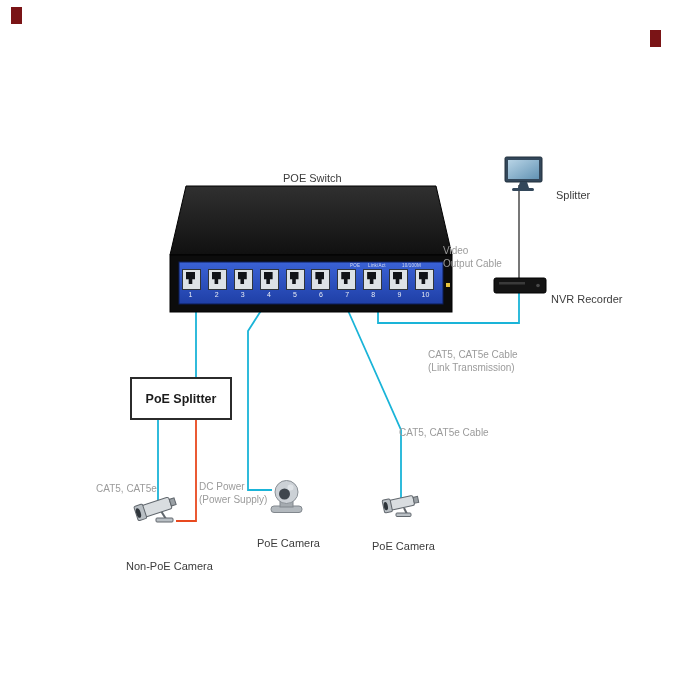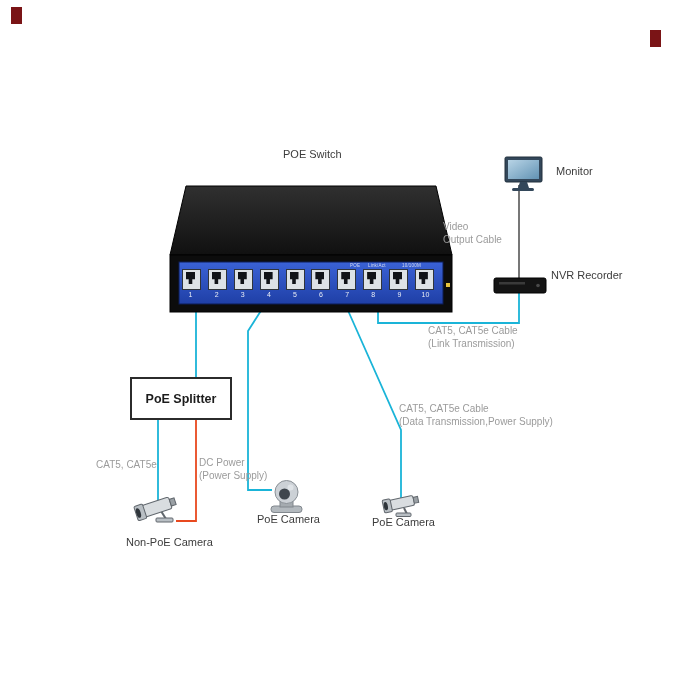--- a/index.html
+++ b/index.html
@@ -1,19 +1,19 @@
 <!DOCTYPE html>
 <html><head>
 <meta charset="utf-8">
 <style>
   html,body{margin:0;padding:0;background:#fff;}
   body{font-family:"Liberation Sans",sans-serif;}
   #canvas{position:relative;width:680px;height:680px;background:#ffffff;overflow:hidden;}
   .corner{position:absolute;width:11px;height:17px;background:#7a1416;}
-  .lbl{position:absolute;font-size:11px;color:#3c3c3c;white-space:nowrap;line-height:13px;}
+  .lbl{position:absolute;font-size:11px;color:#3c3c3c;white-space:nowrap;line-height:13px;margin-top:24px;}
   .gray{font-size:10px;color:#9b9b9b;line-height:12.5px;}
   .splitter{position:absolute;left:130px;top:377px;width:98px;height:39px;background:#fff;border:2px solid #2b2b2b;
             display:flex;align-items:center;justify-content:center;font-size:12.5px;font-weight:bold;color:#1c1c1c;}
   .ports{position:absolute;left:182px;top:269px;width:252px;display:flex;justify-content:space-between;}
   .port{width:17px;height:19px;background:#dde2e6;border:1px solid #30353b;position:relative;}
   .port::after{content:"";position:absolute;left:3px;top:2px;width:9px;height:12px;background:#101318;
                clip-path:polygon(0 0,100% 0,100% 60%,70% 60%,70% 100%,30% 100%,30% 60%,0 60%);}
   .portnums{position:absolute;left:182px;top:291px;width:252px;display:flex;justify-content:space-between;}
   .portnums span{display:block;width:17px;text-align:center;font-size:7px;color:#e9edf5;}
   .tinytag{position:absolute;font-size:4.5px;color:#d7ddef;letter-spacing:.2px;}
@@ -124,21 +124,21 @@
     <span>8</span>
     <span>9</span>
     <span>10</span>
   </div>
   <span class="tinytag" style="left:350px;top:263px">POE</span>
   <span class="tinytag" style="left:368px;top:263px">Link/Act</span>
   <span class="tinytag" style="left:402px;top:263px">10/100M</span>
 
   <div class="lbl" style="left:283px;top:148px">POE Switch</div>
 
-  <div class="lbl" style="left:556px;top:165px">Monitor</div>
+  <div class="lbl" style="left:556px;top:165px">Splitter</div>
 
   <div class="lbl gray" style="left:443px;top:221px">
     <div>Video</div>
     <div>Output Cable</div>
   </div>
 
   <div class="lbl" style="left:551px;top:269px">NVR Recorder</div>
 
   <div class="lbl gray" style="left:428px;top:325px">
     <div>CAT5, CAT5e Cable</div>
@@ -151,21 +151,20 @@
 
   <div class="lbl gray" style="left:96px;top:459px">CAT5, CAT5e</div>
 
   <div class="lbl gray" style="left:199px;top:457px">
     <div>DC Power</div>
     <div>(Power Supply)</div>
   </div>
 
   <div class="lbl gray" style="left:399px;top:403px">
     <div>CAT5, CAT5e Cable</div>
-    <div>(Data Transmission,Power Supply)</div>
   </div>
 
   <div class="lbl" style="left:126px;top:536px">Non-PoE Camera</div>
 
   <div class="lbl" style="left:257px;top:513px">PoE Camera</div>
 
   <div class="lbl" style="left:372px;top:516px">PoE Camera</div>
 
 </div>
 

